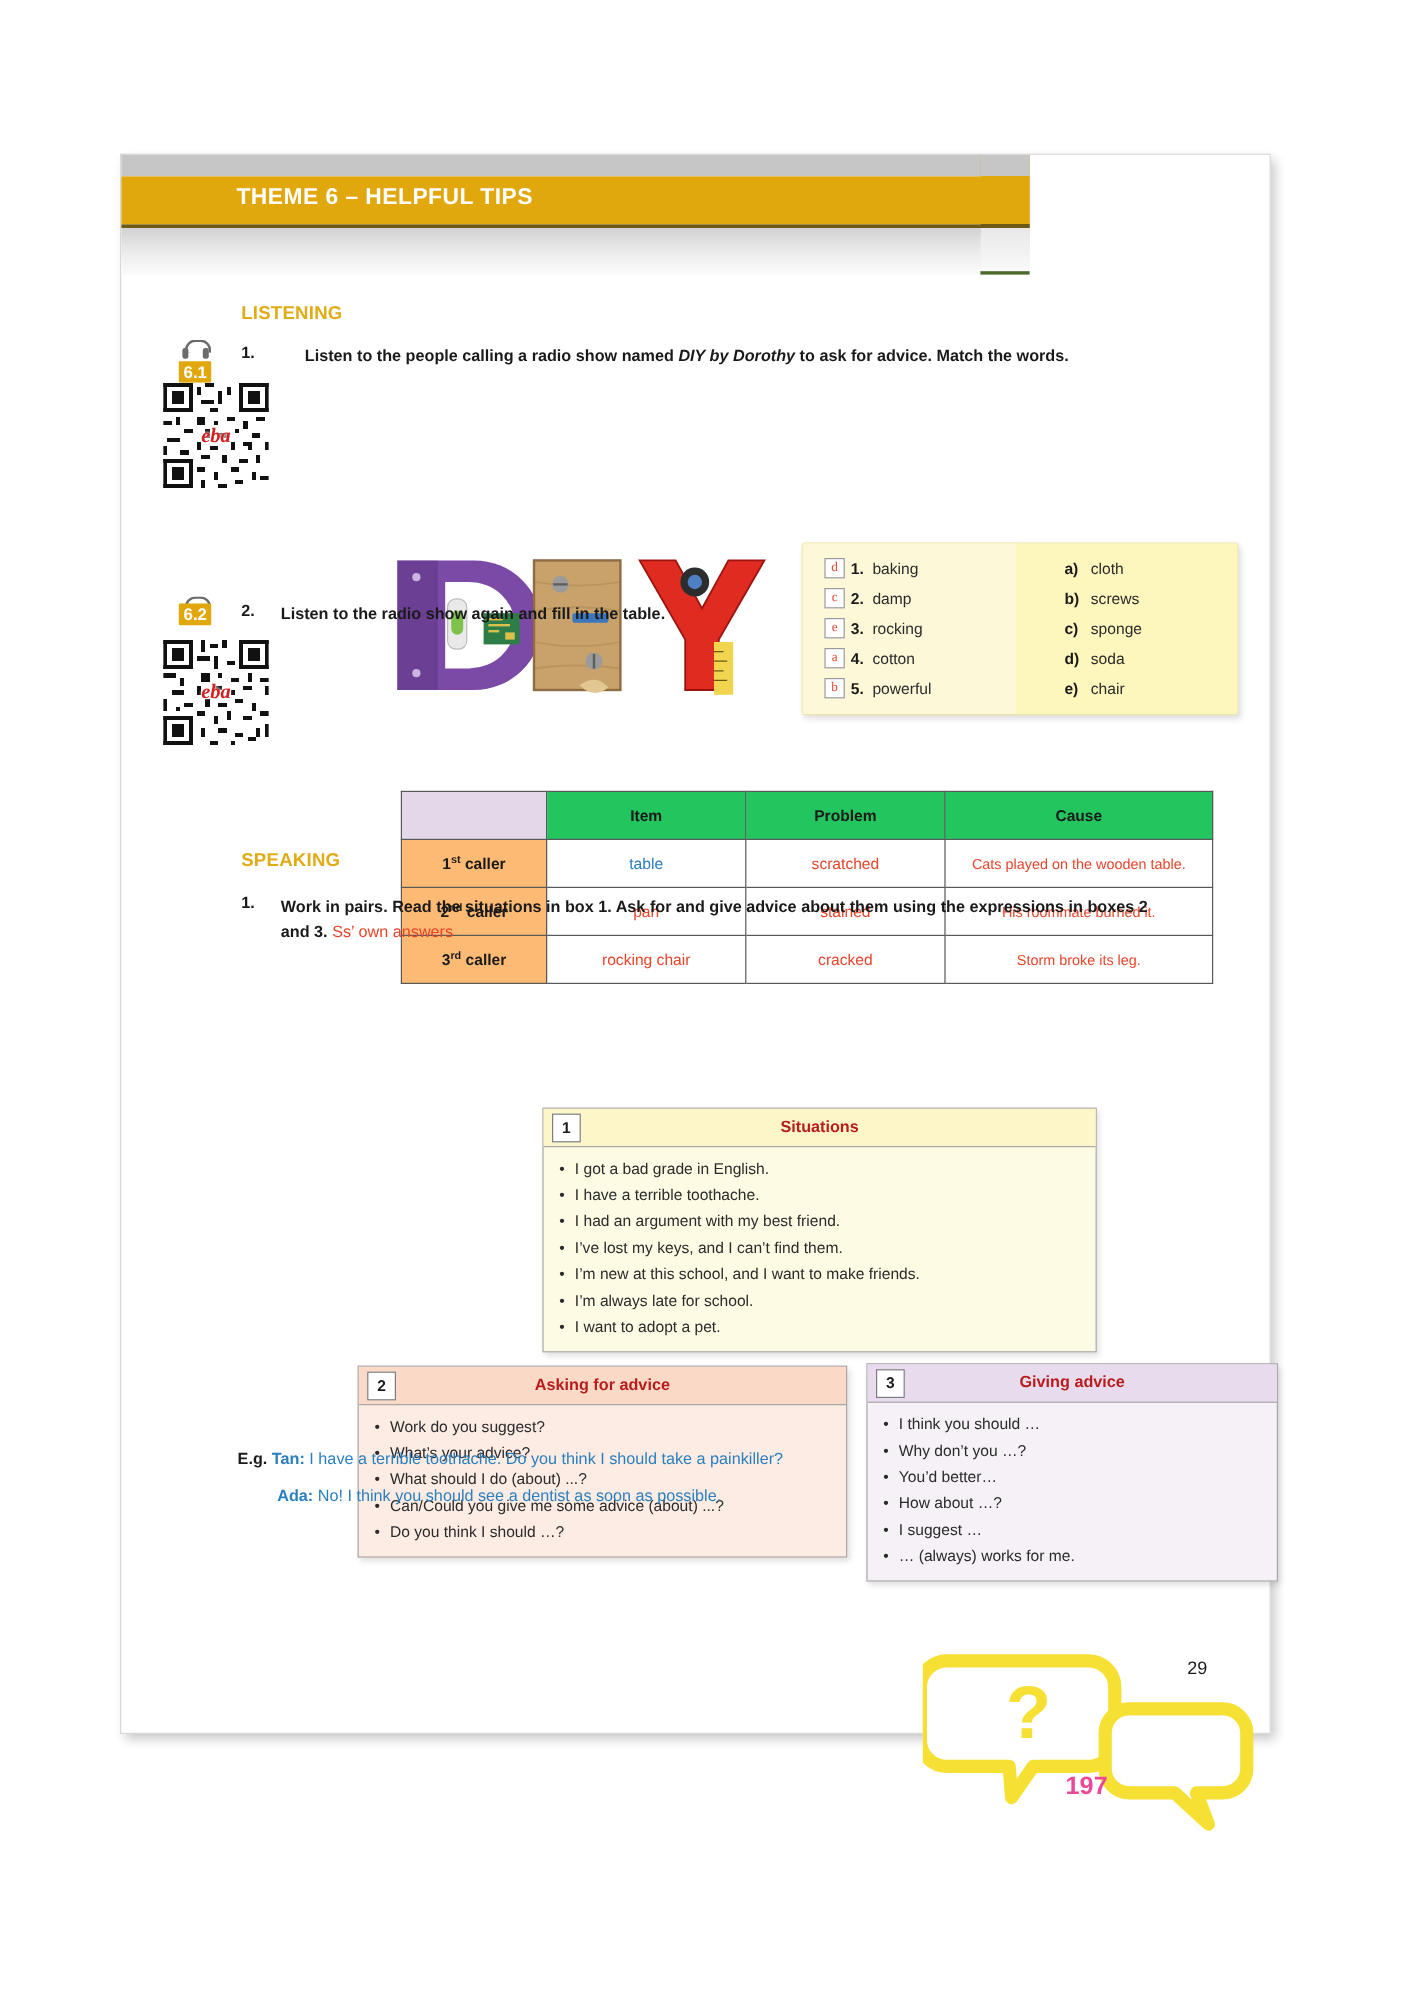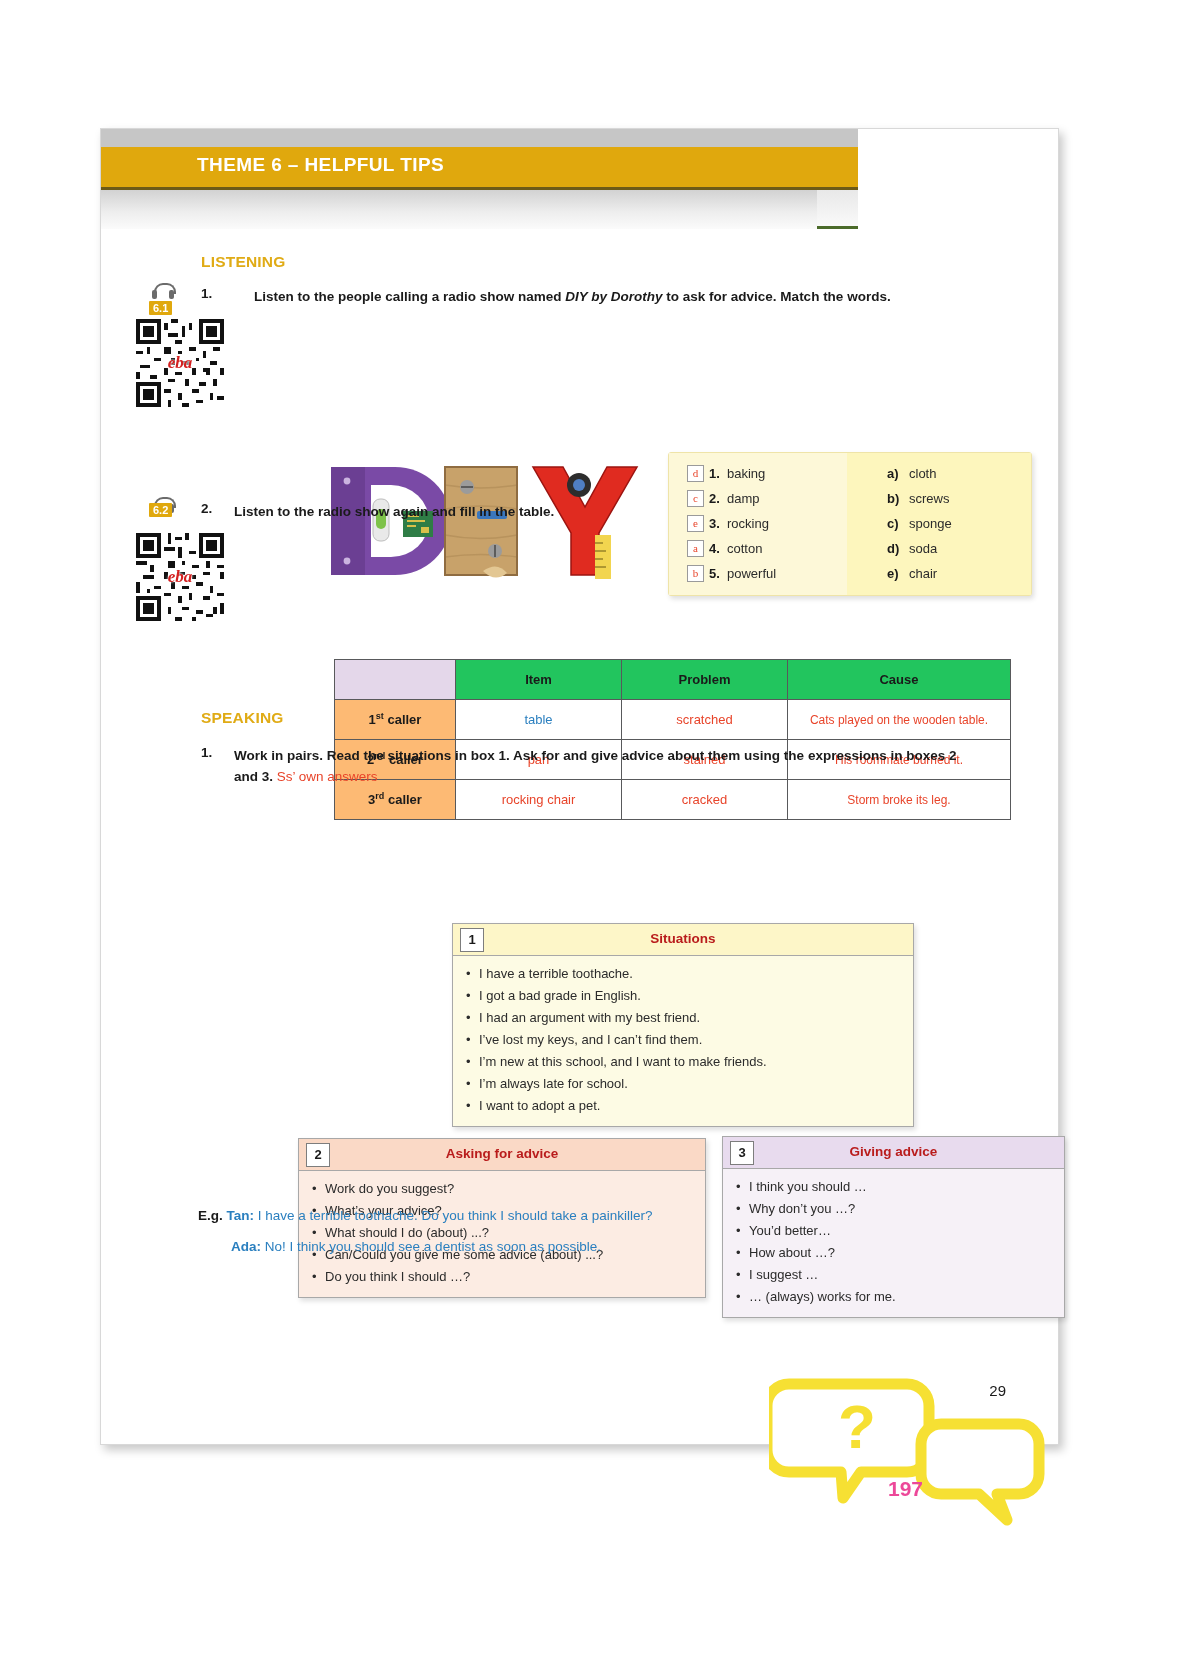--- a/index.html
+++ b/index.html
@@ -67,21 +67,21 @@
   .audio-ico{position:absolute;width:26px;height:16px;}
   .audio-ico .band{
     position:absolute;left:4px;top:0;width:18px;height:9px;
     border:2.2px solid #6b6b6b;border-bottom:none;border-radius:9px 9px 0 0;
   }
   .audio-ico .ear-l,.audio-ico .ear-r{
     position:absolute;top:7px;width:5px;height:9px;background:#6b6b6b;border-radius:2px;
   }
   .audio-ico .ear-l{left:2px;} .audio-ico .ear-r{right:2px;}
   .track-badge{
-    position:absolute;background:#e0a80d;color:#fff;font-size:11px;font-weight:bold;
+    position:absolute;background:#e0a80d;color:#fff;font-size:14px;font-weight:bold;
     padding:1px 4px;border-radius:1px;
   }
 
   
   .diy-img{position:absolute;left:226px;top:322px;width:330px;height:140px;overflow:hidden;}
 
   
   .match-box{
     position:absolute;left:567px;top:323px;width:362px;height:142px;
     background:#fdf8d8;border:1px solid #efe4a8;border-radius:3px;
@@ -560,22 +560,22 @@
     <span>expressions in boxes 2 and 3.</span>
     <span class="ans-red">Ss’ own answers</span>
   </div>
 
   <div class="sbox" id="box1">
     <div class="sbox-head">
       <span class="sbox-num">1</span>
       <span class="sbox-title">Situations</span>
     </div>
     <ul class="sbox-body" style="margin:0;padding:7px 0 9px 0;">
+      <li>I got a bad grade in English.</li>
       <li>I have a terrible toothache.</li>
-      <li>I got a bad grade in English.</li>
       <li>I had an argument with my best friend.</li>
       <li>I’ve lost my keys, and I can’t find them.</li>
       <li>I’m new at this school, and I want to make friends.</li>
       <li>I’m always late for school.</li>
       <li>I want to adopt a pet.</li>
     </ul>
   </div>
 
   <div class="sbox" id="box2">
     <div class="sbox-head">

